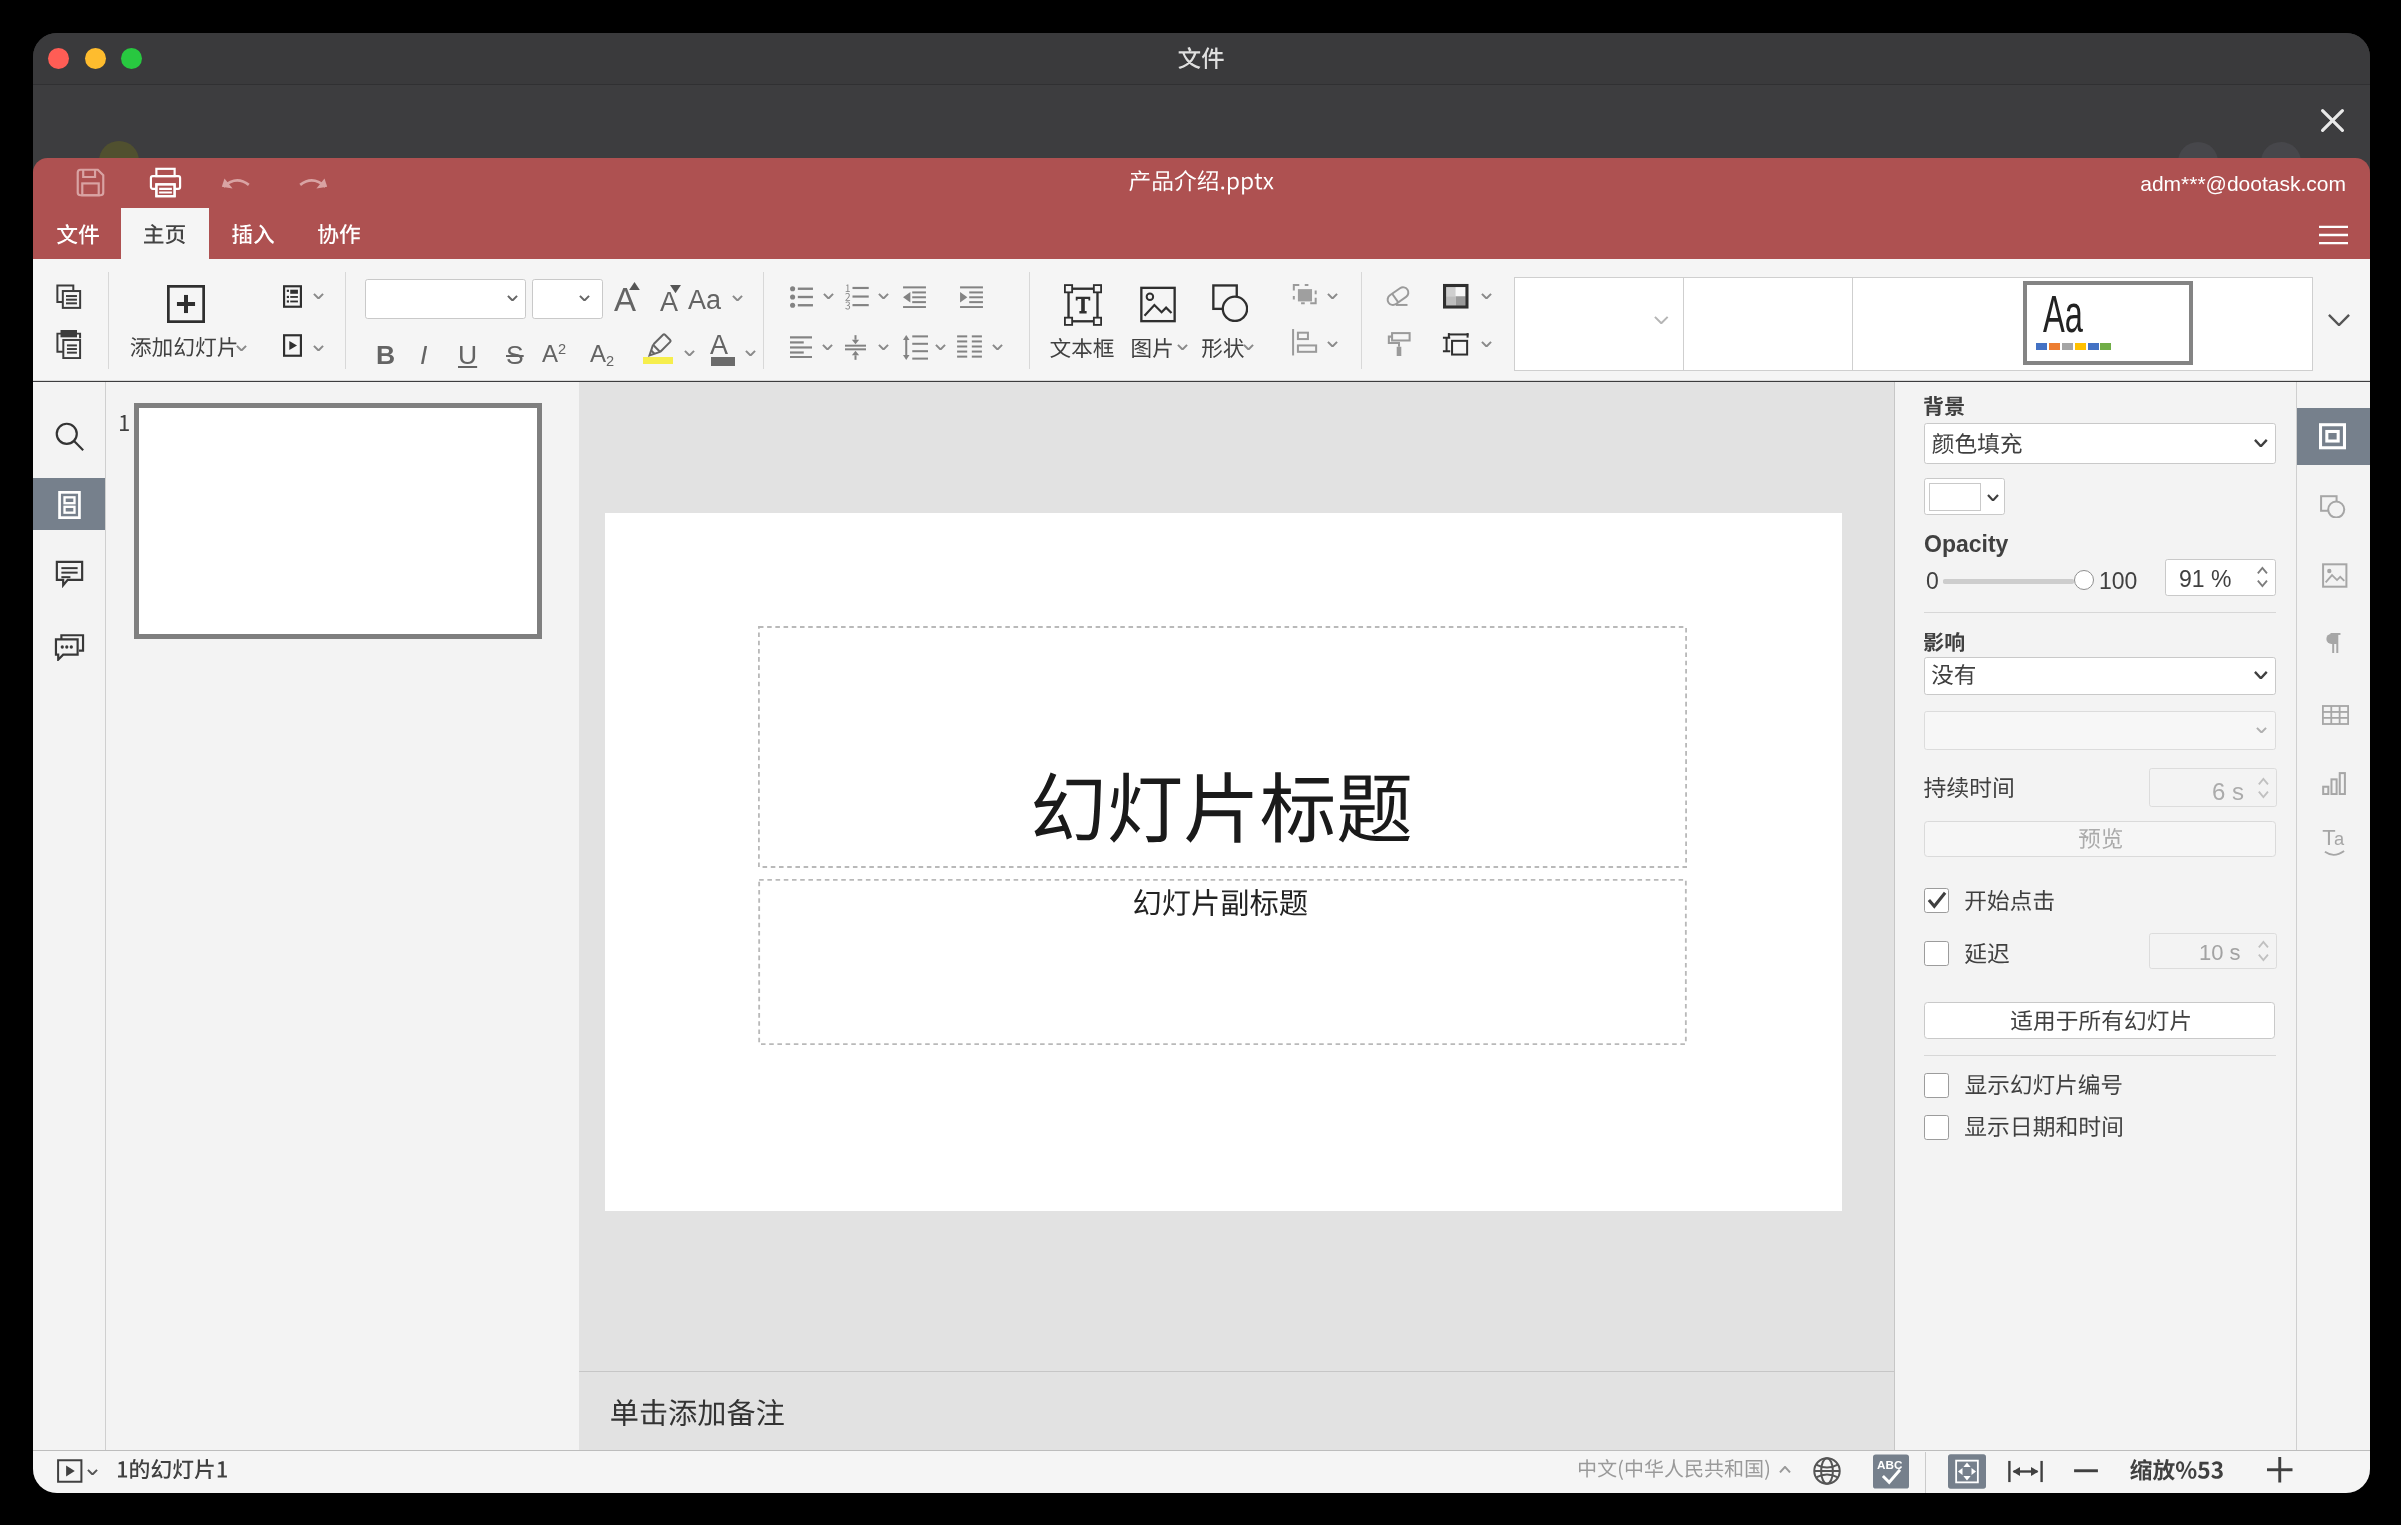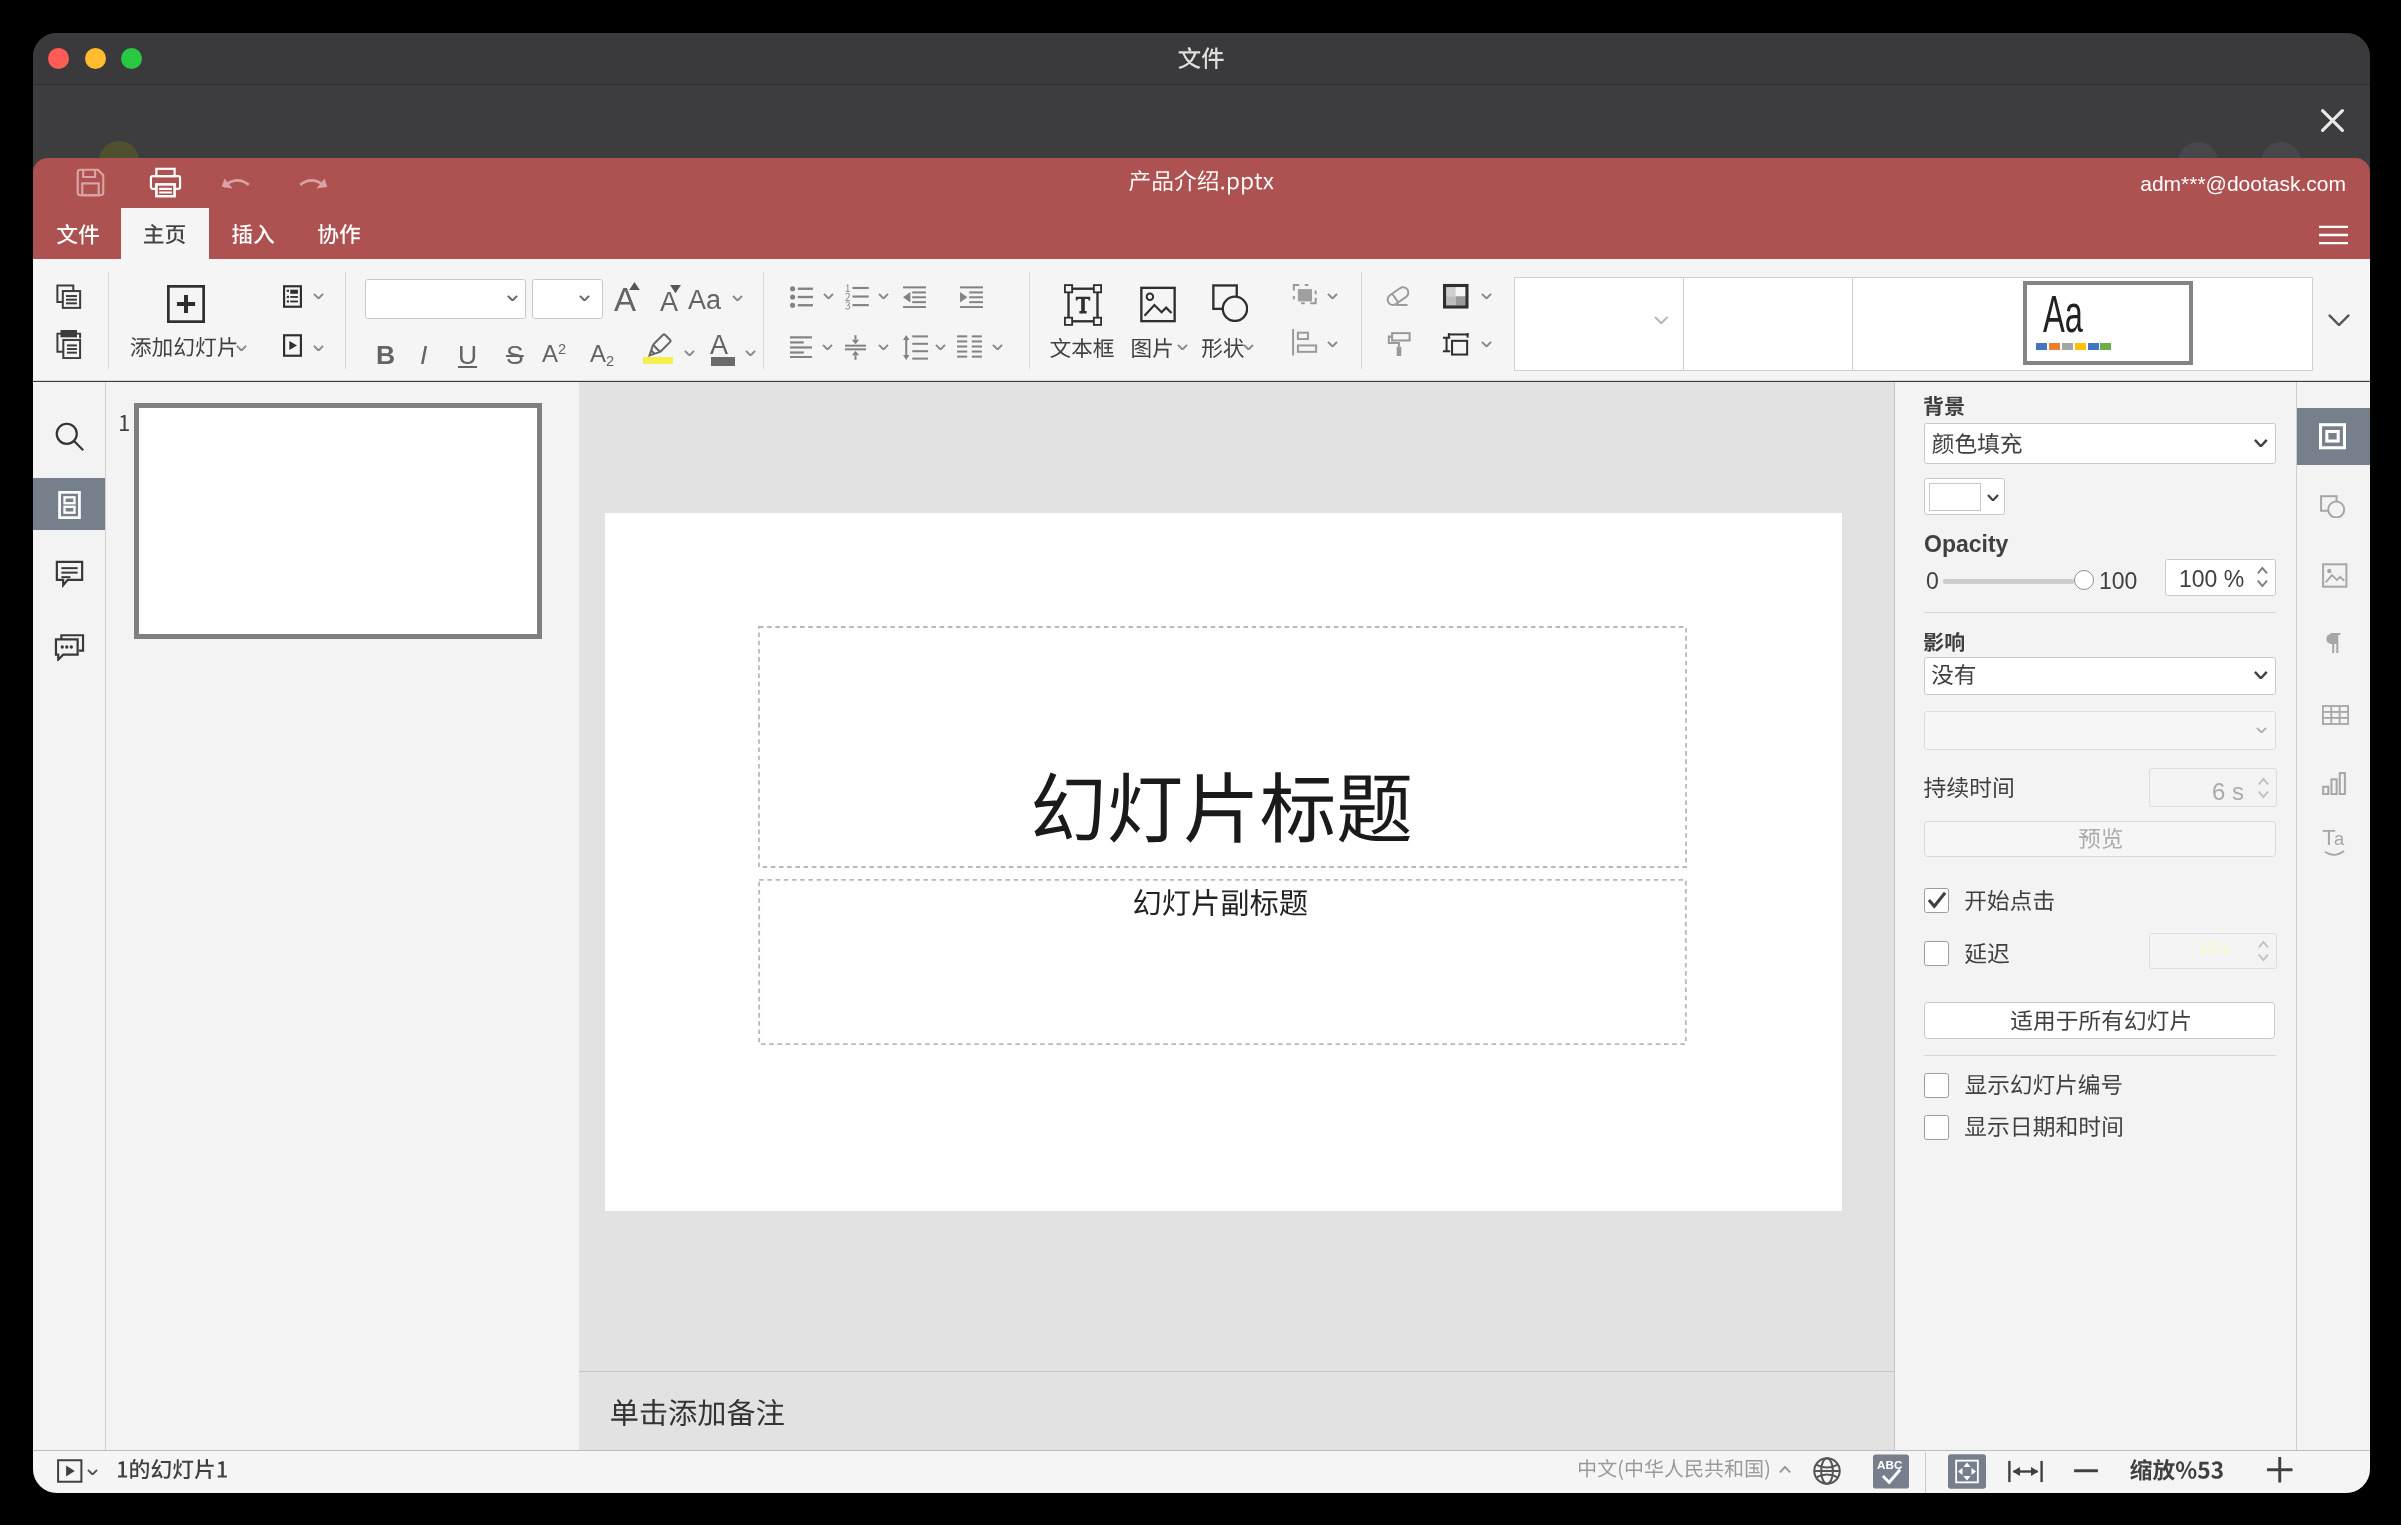--- a/index.html
+++ b/index.html
@@ -634,21 +634,21 @@
         <svg width="12" height="7.3" viewBox="0 0 13 8">
           <path fill="none" stroke="#3f3f3f" stroke-width="2.4" d="M1 1 L6.5 7 L12 1"></path>
         </svg>
       </div>
 <div class="lat" style="position:absolute;left:1891px;top:498px;font-size:23px;font-weight:bold;color:#404040">Opacity</div>
 <div class="lat" style="position:absolute;left:1893px;top:535px;font-size:23px;color:#404040">0</div>
 <div style="position:absolute;left:1910px;top:546px;width:131px;height:4.6px;background:#cdcdcd;border-radius:1.8px"></div>
 <div style="position:absolute;left:2041px;top:537px;width:20px;height:20px;border-radius:50%;background:#fff;border:1.8px solid #8f8f8f"></div>
 <div class="lat" style="position:absolute;left:2066px;top:535px;font-size:23px;color:#404040">100</div>
 <div class="combo" style="left:2132px;top:526px;width:111px;height:37px"></div>
-<div class="lat" style="position:absolute;left:2146px;top:533px;font-size:23px;color:#404040">100 %</div>
+<div class="lat" style="position:absolute;left:2146px;top:533px;font-size:23px;color:#404040">91 %</div>
 <div class="abs" style="left:2223px;top:532px">
         <svg width="12.8" height="24" viewBox="0 0 14 26">
           <path d="M2 9 L7 3 L12 9" fill="none" stroke="#7c7c7c" stroke-width="2"></path>
           <path d="M2 17 L7 23 L12 17" fill="none" stroke="#7c7c7c" stroke-width="2"></path>
         </svg>
       </div>
 <div class="hdiv" style="left:1891px;top:579px;width:352px"></div>
 <div style="position:absolute;left:1891px;top:599px">
         <svg width="40" height="20" viewBox="1.0 -19.6 43.7 21.7">
           <path fill="#404040" d="M18.7 -19.1 21.3 -18.1Q20.6 -17.0 19.6 -16.0Q18.6 -14.9 17.5 -14.1Q16.4 -13.2 15.3 -12.5Q14.9 -12.9 14.4 -13.5Q13.8 -14.0 13.3 -14.4Q14.3 -14.9 15.3 -15.7Q16.3 -16.5 17.2 -17.3Q18.1 -18.2 18.7 -19.1ZM19.3 -12.9 21.8 -11.8Q21.0 -10.7 19.9 -9.6Q18.8 -8.5 17.6 -7.6Q16.5 -6.7 15.3 -5.9Q15.0 -6.4 14.4 -6.9Q13.9 -7.5 13.4 -7.9Q14.4 -8.4 15.6 -9.2Q16.7 -10.0 17.7 -11.0Q18.7 -11.9 19.3 -12.9ZM19.7 -6.4 22.3 -5.5Q21.4 -3.9 20.2 -2.6Q19.1 -1.2 17.7 -0.1Q16.3 1.0 14.8 1.9Q14.5 1.4 13.9 0.8Q13.4 0.1 12.9 -0.3Q14.2 -0.9 15.5 -1.9Q16.8 -2.8 17.9 -4.0Q19.0 -5.1 19.7 -6.4ZM1.0 -11.0H14.0V-8.9H1.0ZM5.0 -6.4V-5.2H10.2V-6.4ZM2.4 -8.2H12.8V-3.4H2.4ZM9.2 -2.5 11.2 -3.3Q11.7 -2.5 12.3 -1.5Q12.9 -0.4 13.2 0.3L11.1 1.3Q10.8 0.5 10.3 -0.6Q9.8 -1.6 9.2 -2.5ZM4.7 -14.6V-13.8H10.4V-14.6ZM4.7 -17.1V-16.2H10.4V-17.1ZM2.1 -18.7H13.2V-12.1H2.1ZM6.2 -4.4H8.9V-0.4Q8.9 0.5 8.7 0.9Q8.5 1.4 7.9 1.7Q7.4 1.9 6.6 2.0Q5.9 2.0 5.0 2.0Q4.9 1.5 4.7 0.9Q4.5 0.3 4.2 -0.2Q4.7 -0.2 5.2 -0.2Q5.7 -0.2 5.9 -0.2Q6.0 -0.2 6.1 -0.2Q6.2 -0.3 6.2 -0.4ZM3.1 -3.3 5.4 -2.6Q4.9 -1.6 4.2 -0.5Q3.6 0.6 2.9 1.4Q2.7 1.2 2.3 0.9Q2.0 0.6 1.6 0.4Q1.3 0.1 1.0 -0.1Q1.6 -0.7 2.2 -1.6Q2.7 -2.5 3.1 -3.3ZM5.9 -11.7 8.5 -12.2Q8.8 -11.8 9.0 -11.3Q9.3 -10.8 9.4 -10.4L6.6 -9.8Q6.6 -10.2 6.3 -10.7Q6.1 -11.3 5.9 -11.7Z M25.9 -17.5H30.8V-4.0H25.9V-6.5H28.6V-15.0H25.9ZM24.5 -17.5H26.9V-1.9H24.5ZM42.1 -15.8H44.7V-0.7Q44.7 0.2 44.5 0.7Q44.3 1.3 43.8 1.6Q43.2 1.9 42.4 2.0Q41.6 2.1 40.4 2.1Q40.4 1.5 40.1 0.8Q39.9 0.1 39.6 -0.4Q40.3 -0.4 40.9 -0.4Q41.5 -0.4 41.7 -0.4Q41.9 -0.4 42.0 -0.5Q42.1 -0.5 42.1 -0.7ZM32.0 -15.8H43.4V-13.4H34.6V1.9H32.0ZM35.9 -11.6H37.6V-2.3H35.9ZM36.8 -11.6H40.9V-3.5H36.8V-5.4H39.1V-9.7H36.8ZM36.7 -19.6 39.9 -19.0Q39.4 -17.7 38.8 -16.4Q38.2 -15.2 37.8 -14.3L35.2 -14.9Q35.5 -15.5 35.8 -16.4Q36.1 -17.2 36.3 -18.0Q36.6 -18.9 36.7 -19.6Z"></path>
@@ -701,21 +701,21 @@
           <path fill="#404040" d="M2.2 -19.4H22.9V-17.6H2.2ZM1.3 -10.4H23.7V-8.6H1.3ZM16.2 -18.4H18.1V2.0H16.2ZM7.3 -18.4H9.2V-11.5Q9.2 -9.7 9.0 -7.9Q8.8 -6.0 8.2 -4.2Q7.5 -2.5 6.3 -0.9Q5.0 0.7 2.8 2.1Q2.7 1.9 2.4 1.6Q2.2 1.4 1.9 1.1Q1.6 0.9 1.4 0.7Q3.4 -0.5 4.6 -2.0Q5.8 -3.4 6.4 -5.0Q7.0 -6.6 7.1 -8.3Q7.3 -9.9 7.3 -11.5Z M37.7 -0.8H46.7V0.9H37.7ZM36.6 -8.2H47.6V1.9H45.8V-6.5H38.3V2.0H36.6ZM43.5 -16.6 45.0 -17.4Q45.9 -16.3 46.7 -15.0Q47.5 -13.8 48.2 -12.5Q48.8 -11.3 49.2 -10.4L47.6 -9.5Q47.3 -10.5 46.6 -11.7Q45.9 -13.0 45.1 -14.3Q44.3 -15.6 43.5 -16.6ZM35.7 -10.2Q35.7 -10.4 35.6 -10.7Q35.5 -11.0 35.3 -11.4Q35.2 -11.8 35.1 -12.0Q35.5 -12.1 35.9 -12.5Q36.2 -12.9 36.7 -13.6Q37.0 -13.9 37.4 -14.7Q37.9 -15.4 38.5 -16.5Q39.0 -17.5 39.6 -18.7Q40.2 -19.8 40.7 -21.0L42.6 -20.5Q41.8 -18.8 40.9 -17.1Q40.0 -15.4 39.0 -13.9Q38.1 -12.5 37.1 -11.2V-11.2Q37.1 -11.2 36.9 -11.1Q36.7 -11.0 36.4 -10.9Q36.1 -10.7 35.9 -10.5Q35.7 -10.3 35.7 -10.2ZM35.7 -10.2 35.7 -11.7 36.8 -12.4 47.4 -13.0Q47.5 -12.6 47.6 -12.2Q47.7 -11.7 47.8 -11.4Q44.8 -11.1 42.7 -11.0Q40.6 -10.8 39.4 -10.7Q38.1 -10.6 37.4 -10.5Q36.7 -10.4 36.3 -10.3Q36.0 -10.3 35.7 -10.2ZM26.6 -7.3Q27.0 -8.6 27.5 -10.2Q27.9 -11.9 28.3 -13.7Q28.7 -15.6 29.0 -17.4Q29.3 -19.3 29.4 -20.9L31.2 -20.8Q31.0 -19.1 30.7 -17.2Q30.3 -15.3 29.9 -13.4Q29.5 -11.5 29.1 -9.8Q28.6 -8.1 28.2 -6.7ZM26.1 -15.9H33.5V-14.1H26.1ZM33.0 -15.9H33.3L33.6 -15.9L34.7 -15.8Q34.4 -10.9 33.5 -7.4Q32.5 -4.0 30.9 -1.7Q29.4 0.6 27.1 2.0Q27.0 1.6 26.6 1.2Q26.3 0.7 26.0 0.5Q28.0 -0.6 29.5 -2.8Q30.9 -4.9 31.8 -8.1Q32.7 -11.2 33.0 -15.5ZM26.6 -7.3 27.7 -8.6Q28.7 -7.9 29.8 -7.1Q30.9 -6.3 31.9 -5.4Q33.0 -4.5 33.8 -3.6Q34.7 -2.8 35.2 -2.0L34.1 -0.5Q33.5 -1.3 32.7 -2.2Q31.9 -3.0 30.9 -4.0Q29.8 -4.9 28.8 -5.7Q27.7 -6.6 26.6 -7.3Z M61.4 -21.0H63.3V-12.5H61.4ZM55.9 -11.6V-7.1H69.0V-11.6ZM54.1 -13.4H70.9V-5.4H54.1ZM62.2 -18.3H72.8V-16.6H62.2ZM58.5 -3.2 60.3 -3.4Q60.5 -2.6 60.6 -1.7Q60.8 -0.7 60.8 0.1Q60.9 0.9 60.9 1.5L59.0 1.8Q59.0 1.1 59.0 0.3Q58.9 -0.6 58.8 -1.5Q58.7 -2.4 58.5 -3.2ZM63.7 -3.2 65.4 -3.5Q65.8 -2.8 66.1 -1.9Q66.5 -1.0 66.8 -0.2Q67.1 0.6 67.3 1.3L65.4 1.7Q65.3 1.1 65.0 0.2Q64.7 -0.6 64.4 -1.5Q64.0 -2.4 63.7 -3.2ZM68.8 -3.4 70.4 -4.0Q71.1 -3.2 71.7 -2.3Q72.4 -1.4 72.9 -0.5Q73.5 0.4 73.8 1.1L72.0 1.8Q71.7 1.1 71.2 0.2Q70.7 -0.7 70.0 -1.6Q69.4 -2.6 68.8 -3.4ZM54.4 -3.9 56.2 -3.4Q55.6 -2.0 54.7 -0.5Q53.8 1.0 52.8 2.0L51.0 1.1Q52.1 0.3 53.0 -1.1Q53.9 -2.5 54.4 -3.9Z M78.5 -17.1H96.7V-15.3H78.5ZM76.6 -11.3H98.4V-9.5H76.6ZM86.6 -21.0H88.6V-0.0H86.6ZM94.4 -7.5H96.3V2.0H94.4ZM78.7 -7.5H80.7V-1.3H95.6V0.6H78.7Z"></path>
         </svg>
       </div>
 <div class="cb" style="left:1891px;top:908px"></div>
 <div style="position:absolute;left:1932px;top:910px">
         <svg width="44" height="21" viewBox="0.8 -20.9 48.3 23.0">
           <path fill="#404040" d="M17.1 -12.8H23.5V-11.1H17.1ZM16.2 -18.5H18.1V-3.9H16.2ZM21.9 -20.9 23.3 -19.4Q21.6 -18.8 19.5 -18.4Q17.3 -17.9 15.0 -17.6Q12.6 -17.2 10.4 -17.0Q10.4 -17.3 10.2 -17.8Q10.0 -18.2 9.9 -18.5Q11.5 -18.7 13.2 -18.9Q14.9 -19.2 16.5 -19.5Q18.1 -19.8 19.5 -20.1Q20.9 -20.5 21.9 -20.9ZM1.2 -19.4H7.0V-17.7H1.2ZM3.0 -12.2H7.7V-10.5H2.7ZM7.2 -12.2H7.6L7.9 -12.2L9.0 -11.9Q8.4 -6.5 6.6 -3.0Q4.8 0.4 2.2 2.2Q2.1 2.0 1.8 1.7Q1.6 1.4 1.3 1.2Q1.0 1.0 0.8 0.8Q3.4 -0.7 5.0 -3.8Q6.6 -6.9 7.2 -11.8ZM3.4 -8.6Q4.2 -6.0 5.5 -4.4Q6.8 -2.8 8.5 -1.9Q10.2 -1.0 12.3 -0.7Q14.4 -0.4 16.8 -0.4Q17.1 -0.4 17.8 -0.4Q18.5 -0.4 19.4 -0.4Q20.4 -0.4 21.3 -0.4Q22.2 -0.4 23.0 -0.4Q23.8 -0.5 24.2 -0.5Q24.0 -0.3 23.9 0.1Q23.7 0.4 23.6 0.7Q23.5 1.1 23.4 1.4H22.2H16.7Q14.0 1.4 11.7 1.0Q9.4 0.6 7.5 -0.4Q5.7 -1.4 4.3 -3.2Q2.9 -5.1 1.9 -8.1ZM10.9 -14.0H12.6V-4.8H23.7V-3.0H10.9ZM2.3 -9.9Q2.3 -10.1 2.1 -10.3Q2.0 -10.6 1.8 -10.9Q1.7 -11.2 1.6 -11.4Q1.9 -11.4 2.3 -11.9Q2.8 -12.3 3.2 -12.9Q3.5 -13.2 4.1 -14.2Q4.7 -15.2 5.4 -16.6Q6.1 -17.9 6.6 -19.3V-19.4L7.3 -19.7L8.5 -18.9Q7.3 -16.6 6.1 -14.5Q4.8 -12.4 3.7 -10.8V-10.8Q3.7 -10.8 3.5 -10.7Q3.3 -10.6 3.0 -10.5Q2.7 -10.3 2.5 -10.2Q2.3 -10.0 2.3 -9.9Z M27.0 -19.6 28.4 -20.6Q29.1 -19.9 29.9 -19.2Q30.6 -18.4 31.3 -17.7Q31.9 -16.9 32.3 -16.3L30.8 -15.2Q30.4 -15.8 29.8 -16.6Q29.2 -17.4 28.4 -18.2Q27.7 -19.0 27.0 -19.6ZM31.5 -12.0V-2.5H29.7V-10.2H26.2V-12.0ZM30.6 -3.4Q31.0 -3.4 31.4 -3.1Q31.8 -2.9 32.2 -2.6Q32.7 -2.2 33.4 -1.8Q34.6 -1.0 36.2 -0.8Q37.9 -0.6 40.0 -0.6Q41.1 -0.6 42.3 -0.6Q43.5 -0.6 44.7 -0.7Q46.0 -0.8 47.1 -0.8Q48.2 -0.9 49.1 -1.0Q49.0 -0.8 48.9 -0.4Q48.8 -0.1 48.7 0.3Q48.6 0.7 48.6 1.0Q47.9 1.0 46.8 1.0Q45.7 1.1 44.5 1.1Q43.2 1.2 42.0 1.2Q40.8 1.2 39.9 1.2Q37.6 1.2 35.9 0.9Q34.3 0.6 33.0 -0.2Q32.2 -0.6 31.6 -1.1Q31.0 -1.7 30.6 -1.7Q30.1 -1.7 29.6 -1.2Q29.1 -0.8 28.5 -0.0Q27.9 0.7 27.2 1.5L26.0 -0.2Q27.2 -1.6 28.4 -2.5Q29.7 -3.4 30.6 -3.4ZM35.3 -19.7H37.3V-14.0Q37.3 -12.7 37.2 -11.2Q37.1 -9.7 36.8 -8.2Q36.4 -6.6 35.9 -5.2Q35.3 -3.7 34.3 -2.5Q34.2 -2.7 33.8 -2.9Q33.5 -3.1 33.2 -3.3Q32.9 -3.5 32.7 -3.7Q33.6 -4.8 34.1 -6.1Q34.6 -7.4 34.9 -8.8Q35.2 -10.2 35.2 -11.5Q35.3 -12.9 35.3 -14.0ZM36.0 -19.7H47.2V-11.5H36.0V-13.3H45.3V-17.9H36.0ZM40.1 -9.8 41.6 -10.8Q42.4 -10.0 43.4 -9.1Q44.3 -8.1 45.2 -7.2Q46.0 -6.2 46.8 -5.3Q47.6 -4.4 48.1 -3.7L46.5 -2.5Q45.8 -3.4 44.8 -4.7Q43.7 -6.0 42.5 -7.3Q41.2 -8.6 40.1 -9.8Z"></path>
         </svg>
       </div>
 <div class="dcombo" style="left:2116px;top:900px;width:128px;height:36px;background:#f3f3f3"></div>
-<div class="lat" style="position:absolute;left:2166px;top:907px;font-size:16px;color:#fef9c3">10 s</div>
+<div class="lat" style="position:absolute;left:2166px;top:907px;font-size:22px;color:#a3a3a3">10 s</div>
 <div class="abs" style="left:2224px;top:906px">
         <svg width="12.8" height="24" viewBox="0 0 14 26">
           <path d="M2 9 L7 3 L12 9" fill="none" stroke="#c0c0c0" stroke-width="2"></path>
           <path d="M2 17 L7 23 L12 17" fill="none" stroke="#c0c0c0" stroke-width="2"></path>
         </svg>
       </div>
 <div class="btn" style="left:1891px;top:969px;width:351px;height:37px"></div>
 <div style="position:absolute;left:1978px;top:977px">
         <svg width="179" height="21" viewBox="1.0 -21.0 196.6 23.1">
           <path fill="#404040" d="M6.2 -12.1V-2.2H4.4V-10.3H1.0V-12.1ZM1.6 -19.1 2.9 -20.1Q3.6 -19.5 4.3 -18.8Q5.1 -18.1 5.7 -17.4Q6.3 -16.7 6.7 -16.1L5.2 -15.0Q4.9 -15.5 4.3 -16.3Q3.7 -17.0 2.9 -17.7Q2.2 -18.5 1.6 -19.1ZM5.6 -2.9Q6.2 -2.9 6.8 -2.5Q7.4 -2.0 8.4 -1.4Q9.6 -0.8 11.3 -0.6Q12.9 -0.4 14.9 -0.4Q16.4 -0.4 18.0 -0.4Q19.7 -0.5 21.2 -0.6Q22.8 -0.7 24.0 -0.8Q23.9 -0.6 23.8 -0.2Q23.7 0.1 23.6 0.4Q23.5 0.8 23.5 1.0Q22.8 1.1 21.7 1.1Q20.7 1.2 19.4 1.2Q18.2 1.2 17.0 1.3Q15.8 1.3 14.9 1.3Q12.7 1.3 11.0 1.0Q9.3 0.8 8.0 0.1Q7.2 -0.4 6.6 -0.8Q6.0 -1.3 5.6 -1.3Q5.1 -1.3 4.6 -0.9Q4.0 -0.5 3.4 0.2Q2.8 0.8 2.1 1.6L1.0 0.0Q2.2 -1.2 3.4 -2.0Q4.6 -2.9 5.6 -2.9ZM21.4 -20.8 22.3 -19.2Q21.1 -18.9 19.5 -18.6Q17.9 -18.3 16.2 -18.1Q14.4 -17.9 12.6 -17.7Q10.9 -17.6 9.2 -17.5Q9.2 -17.8 9.0 -18.2Q8.9 -18.7 8.8 -19.0Q10.4 -19.1 12.1 -19.3Q13.9 -19.4 15.6 -19.7Q17.3 -19.9 18.8 -20.2Q20.3 -20.5 21.4 -20.8ZM14.9 -18.7H16.8V-9.0H14.9ZM7.7 -14.9H23.8V-13.2H7.7ZM11.5 -8.5V-4.4H20.2V-8.5ZM9.7 -10.0H22.1V-2.8H9.7Z M29.9 -19.2H46.1V-17.4H29.9ZM29.9 -13.4H46.0V-11.6H29.9ZM29.8 -7.4H46.1V-5.7H29.8ZM28.8 -19.2H30.7V-10.2Q30.7 -8.8 30.6 -7.1Q30.4 -5.5 30.1 -3.8Q29.7 -2.2 29.1 -0.6Q28.4 0.9 27.3 2.1Q27.1 1.9 26.8 1.7Q26.6 1.4 26.3 1.2Q26.0 1.0 25.8 0.9Q26.8 -0.3 27.5 -1.7Q28.1 -3.0 28.4 -4.5Q28.7 -5.9 28.7 -7.4Q28.8 -8.9 28.8 -10.2ZM45.3 -19.2H47.2V-0.6Q47.2 0.4 46.9 0.8Q46.7 1.3 46.0 1.6Q45.4 1.8 44.3 1.8Q43.1 1.9 41.4 1.9Q41.3 1.5 41.1 1.0Q40.9 0.4 40.7 0.0Q41.6 0.1 42.4 0.1Q43.2 0.1 43.8 0.1Q44.4 0.1 44.7 0.1Q45.0 0.1 45.2 -0.1Q45.3 -0.2 45.3 -0.6ZM36.7 -18.6H38.6V1.8H36.7Z M51.4 -11.0H73.7V-9.2H51.4ZM61.7 -18.6H63.7V-0.7Q63.7 0.3 63.4 0.8Q63.1 1.3 62.4 1.5Q61.7 1.8 60.4 1.8Q59.2 1.9 57.3 1.9Q57.2 1.6 57.1 1.2Q56.9 0.9 56.8 0.5Q56.6 0.2 56.5 -0.1Q57.5 -0.1 58.4 -0.1Q59.4 -0.0 60.0 -0.1Q60.7 -0.1 61.0 -0.1Q61.4 -0.1 61.6 -0.2Q61.7 -0.4 61.7 -0.7ZM53.1 -19.2H71.9V-17.4H53.1Z M89.2 -12.5H98.9V-10.7H89.2ZM94.2 -11.3H96.0V1.9H94.2ZM77.5 -18.5H79.3V-9.8Q79.3 -8.4 79.2 -6.9Q79.2 -5.4 78.9 -3.8Q78.7 -2.2 78.3 -0.7Q77.9 0.8 77.2 2.0Q77.1 1.9 76.8 1.6Q76.5 1.4 76.2 1.2Q75.9 1.0 75.7 0.9Q76.5 -0.7 76.9 -2.5Q77.3 -4.4 77.4 -6.3Q77.5 -8.2 77.5 -9.8ZM97.2 -20.7 98.5 -19.1Q97.3 -18.6 95.6 -18.2Q94.0 -17.8 92.3 -17.4Q90.5 -17.1 88.9 -16.9Q88.9 -17.2 88.7 -17.7Q88.5 -18.2 88.4 -18.5Q89.9 -18.7 91.6 -19.1Q93.2 -19.4 94.7 -19.8Q96.2 -20.2 97.2 -20.7ZM78.5 -14.7H86.1V-7.3H78.5V-9.0H84.2V-13.0H78.5ZM86.0 -20.5 87.2 -18.9Q86.1 -18.4 84.5 -18.0Q82.9 -17.7 81.2 -17.4Q79.5 -17.1 78.0 -17.0Q77.9 -17.3 77.8 -17.8Q77.6 -18.2 77.5 -18.5Q79.0 -18.7 80.6 -19.0Q82.2 -19.3 83.6 -19.7Q85.1 -20.0 86.0 -20.5ZM88.4 -18.5H90.3V-10.1Q90.3 -8.7 90.1 -7.1Q90.0 -5.5 89.6 -3.9Q89.2 -2.2 88.5 -0.7Q87.8 0.8 86.6 2.0Q86.4 1.9 86.1 1.6Q85.9 1.4 85.6 1.1Q85.3 0.9 85.1 0.8Q86.2 -0.4 86.9 -1.7Q87.5 -3.1 87.8 -4.5Q88.2 -6.0 88.3 -7.4Q88.4 -8.9 88.4 -10.2Z M101.6 -17.8H123.5V-16.0H101.6ZM107.7 -8.8H119.4V-7.2H107.7ZM106.4 -13.1H119.1V-11.4H108.2V2.0H106.4ZM118.7 -13.1H120.5V-0.3Q120.5 0.5 120.3 0.9Q120.1 1.4 119.5 1.6Q118.9 1.9 117.8 1.9Q116.7 1.9 115.1 1.9Q115.1 1.6 114.9 1.0Q114.7 0.5 114.5 0.1Q115.3 0.1 116.1 0.2Q116.8 0.2 117.4 0.2Q117.9 0.2 118.1 0.2Q118.5 0.1 118.6 0.0Q118.7 -0.1 118.7 -0.4ZM109.8 -21.0 111.7 -20.6Q110.8 -17.8 109.5 -15.1Q108.2 -12.5 106.4 -10.2Q104.6 -7.8 102.2 -6.2Q102.1 -6.4 101.9 -6.6Q101.6 -6.9 101.4 -7.2Q101.2 -7.4 101.0 -7.6Q102.7 -8.8 104.1 -10.3Q105.5 -11.8 106.5 -13.6Q107.6 -15.3 108.5 -17.2Q109.3 -19.1 109.8 -21.0ZM107.7 -4.6H119.4V-3.0H107.7Z M136.9 -18.6H147.1V-16.8H136.9ZM146.3 -18.6H148.2Q148.2 -18.6 148.2 -18.4Q148.2 -18.2 148.2 -17.9Q148.1 -17.7 148.1 -17.5Q148.0 -13.0 147.9 -9.8Q147.7 -6.7 147.6 -4.6Q147.4 -2.6 147.1 -1.5Q146.8 -0.4 146.5 0.1Q146.0 0.6 145.6 0.8Q145.1 1.1 144.4 1.1Q143.8 1.2 142.7 1.2Q141.6 1.2 140.5 1.1Q140.5 0.7 140.3 0.2Q140.1 -0.3 139.9 -0.7Q141.1 -0.7 142.2 -0.6Q143.2 -0.6 143.7 -0.6Q144.1 -0.6 144.3 -0.7Q144.6 -0.8 144.8 -1.0Q145.1 -1.4 145.3 -2.4Q145.5 -3.5 145.7 -5.5Q145.9 -7.5 146.0 -10.6Q146.2 -13.7 146.3 -18.1ZM134.1 -6.6 135.6 -7.3Q136.3 -6.1 136.9 -4.7Q137.5 -3.3 138.0 -2.0Q138.5 -0.8 138.7 0.2L137.0 1.0Q136.8 -0.0 136.3 -1.3Q135.9 -2.6 135.3 -4.0Q134.7 -5.4 134.1 -6.6ZM127.0 -9.3Q126.9 -9.5 126.8 -9.9Q126.7 -10.2 126.5 -10.6Q126.4 -11.0 126.3 -11.2Q126.7 -11.3 127.1 -11.8Q127.4 -12.2 127.9 -12.9Q128.1 -13.3 128.6 -14.1Q129.0 -14.9 129.6 -16.0Q130.2 -17.1 130.7 -18.4Q131.3 -19.7 131.7 -20.9L133.6 -20.2Q132.9 -18.4 132.0 -16.7Q131.1 -14.9 130.2 -13.3Q129.2 -11.7 128.2 -10.4V-10.4Q128.2 -10.4 128.0 -10.3Q127.8 -10.2 127.6 -10.0Q127.3 -9.9 127.1 -9.7Q127.0 -9.5 127.0 -9.3ZM127.0 -9.3 126.9 -10.8 127.9 -11.4 134.3 -11.8Q134.2 -11.5 134.1 -11.0Q134.1 -10.5 134.1 -10.2Q131.9 -10.0 130.6 -9.9Q129.2 -9.7 128.5 -9.7Q127.8 -9.6 127.5 -9.5Q127.1 -9.4 127.0 -9.3ZM127.1 0.0Q127.1 -0.2 127.0 -0.5Q126.9 -0.8 126.7 -1.2Q126.6 -1.6 126.5 -1.8Q126.9 -1.9 127.5 -2.5Q128.0 -3.1 128.7 -4.1Q129.1 -4.5 129.9 -5.6Q130.6 -6.7 131.6 -8.1Q132.5 -9.6 133.5 -11.3Q134.4 -13.0 135.2 -14.7L137.1 -13.9Q135.8 -11.5 134.4 -9.2Q133.0 -6.9 131.5 -4.8Q130.0 -2.7 128.5 -1.1V-1.0Q128.5 -1.0 128.3 -0.9Q128.1 -0.8 127.8 -0.6Q127.6 -0.5 127.4 -0.3Q127.1 -0.1 127.1 0.0ZM127.1 0.0 127.1 -1.6 128.1 -2.3 136.7 -3.7Q136.6 -3.3 136.6 -2.8Q136.6 -2.3 136.6 -2.0Q134.3 -1.5 132.7 -1.2Q131.1 -0.9 130.1 -0.7Q129.1 -0.5 128.5 -0.4Q127.9 -0.3 127.6 -0.2Q127.3 -0.1 127.1 0.0Z M155.5 -20.9H157.3V-12.9Q157.3 -10.9 157.1 -8.9Q157.0 -7.0 156.5 -5.0Q156.0 -3.1 155.0 -1.3Q154.1 0.4 152.4 2.0Q152.3 1.8 152.1 1.5Q151.8 1.2 151.6 1.0Q151.3 0.8 151.1 0.6Q152.6 -0.8 153.5 -2.4Q154.3 -4.1 154.8 -5.8Q155.2 -7.5 155.3 -9.3Q155.5 -11.1 155.5 -12.9ZM152.5 -15.9 153.9 -15.7Q153.9 -14.7 153.8 -13.5Q153.6 -12.3 153.4 -11.2Q153.2 -10.1 152.8 -9.2L151.4 -9.8Q151.7 -10.5 151.9 -11.6Q152.1 -12.6 152.3 -13.8Q152.4 -14.9 152.5 -15.9ZM159.5 -16.3 161.1 -15.7Q160.6 -14.4 160.0 -13.0Q159.4 -11.5 158.8 -10.5L157.7 -11.1Q158.0 -11.8 158.3 -12.7Q158.7 -13.6 159.0 -14.6Q159.3 -15.5 159.5 -16.3ZM156.8 -7.0Q157.1 -6.8 157.7 -6.2Q158.3 -5.6 158.9 -4.9Q159.6 -4.2 160.2 -3.6Q160.8 -3.0 161.0 -2.7L159.7 -1.2Q159.4 -1.7 158.9 -2.3Q158.3 -3.0 157.7 -3.7Q157.1 -4.4 156.5 -5.0Q155.9 -5.6 155.6 -6.0ZM161.1 -19.0H174.0V-17.1H161.1ZM167.7 -18.2H169.6V-0.7Q169.6 0.2 169.4 0.7Q169.1 1.2 168.4 1.5Q167.7 1.7 166.5 1.8Q165.4 1.8 163.6 1.8Q163.5 1.6 163.4 1.2Q163.3 0.8 163.1 0.5Q163.0 0.1 162.8 -0.2Q163.7 -0.1 164.6 -0.1Q165.4 -0.1 166.1 -0.1Q166.7 -0.1 167.0 -0.1Q167.4 -0.1 167.5 -0.3Q167.7 -0.4 167.7 -0.8Z M180.5 -14.5H197.6V-12.6H180.5ZM188.6 -21.0H190.5V-13.6H188.6ZM179.5 -20.4H181.4V-12.0Q181.4 -10.2 181.3 -8.3Q181.2 -6.4 180.8 -4.6Q180.4 -2.8 179.6 -1.1Q178.8 0.6 177.4 2.0Q177.3 1.8 177.0 1.5Q176.8 1.3 176.5 1.0Q176.2 0.7 176.0 0.6Q177.6 -1.2 178.3 -3.3Q179.1 -5.3 179.3 -7.6Q179.5 -9.8 179.5 -12.0ZM180.4 -8.6H193.7V2.0H191.7V-6.7H180.4Z"></path>

